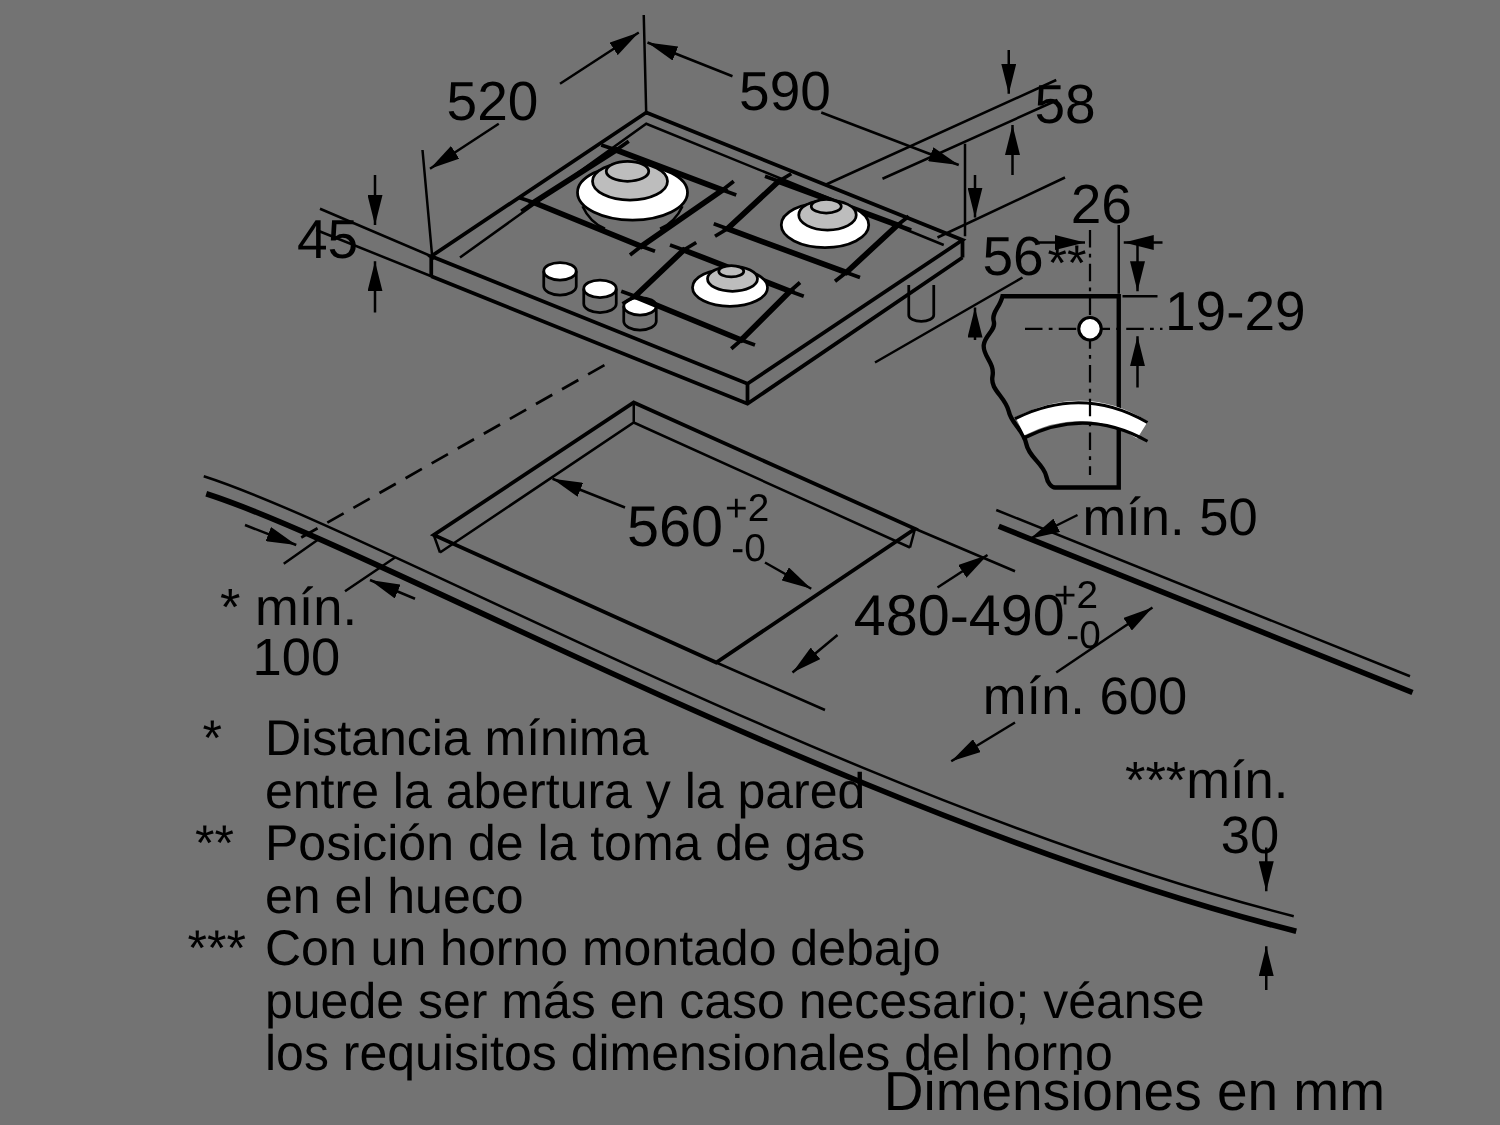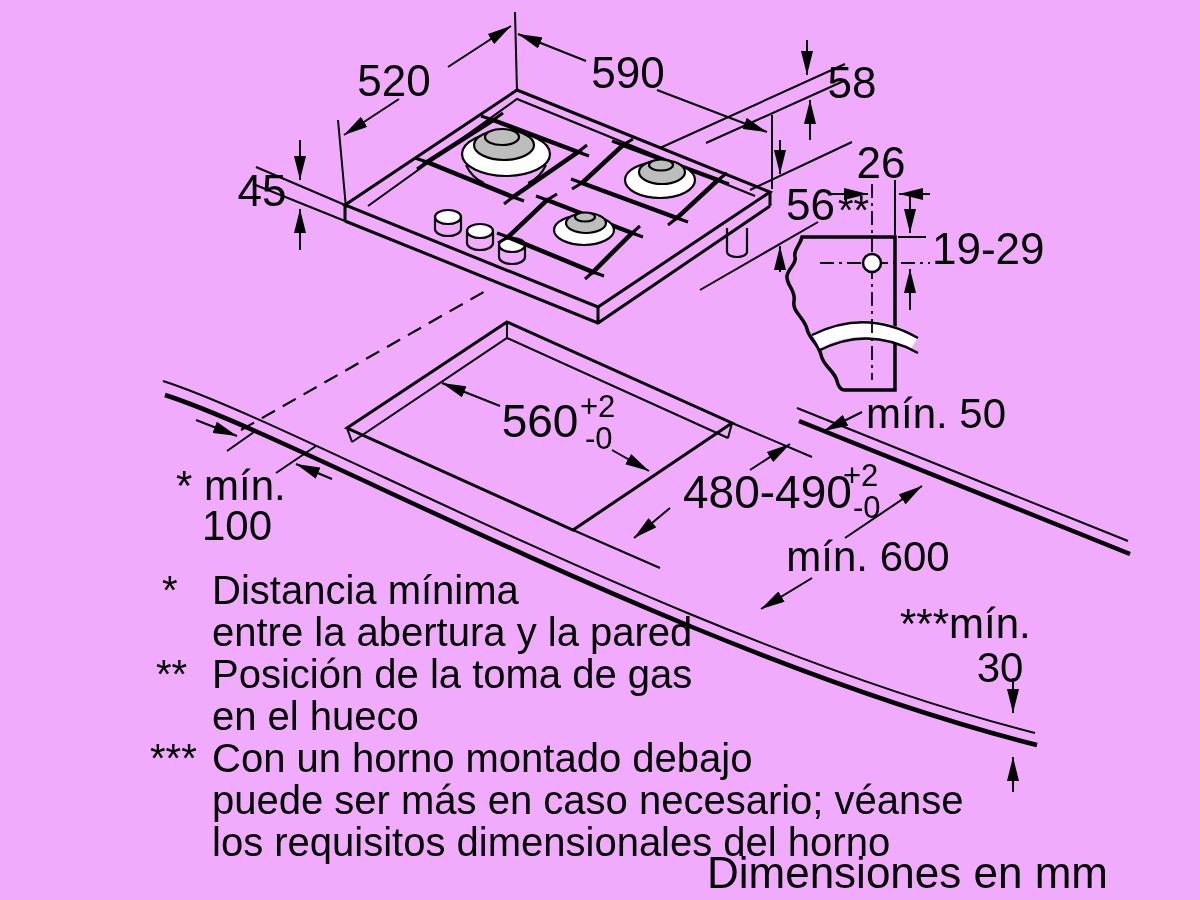--- a/index.html
+++ b/index.html
@@ -1,16 +1,16 @@
 <!DOCTYPE html>
 <html><head>
 <meta charset="utf-8">
 <style>
   html,body{margin:0;padding:0;background:#ffffff;}
-  #stage{position:relative;width:1200px;height:900px;background:#f0abfc;overflow:hidden;
+  #stage{position:relative;width:1200px;height:900px;background:#737373;overflow:hidden;
          font-family:"Liberation Sans", sans-serif;}
   svg{display:block;}
   .ln{stroke:#000;fill:none;}
   .dim{stroke:#000;stroke-width:2;fill:none;}
   .thin{stroke-width:2;}
   .mid{stroke-width:3;}
   .thick{stroke-width:4.5;}
   .frame{stroke:#000;stroke-width:4.5;fill:none;}
   .prong{stroke:#000;stroke-width:3;fill:none;}
   .whitefill{fill:#ffffff;stroke:#000;}

